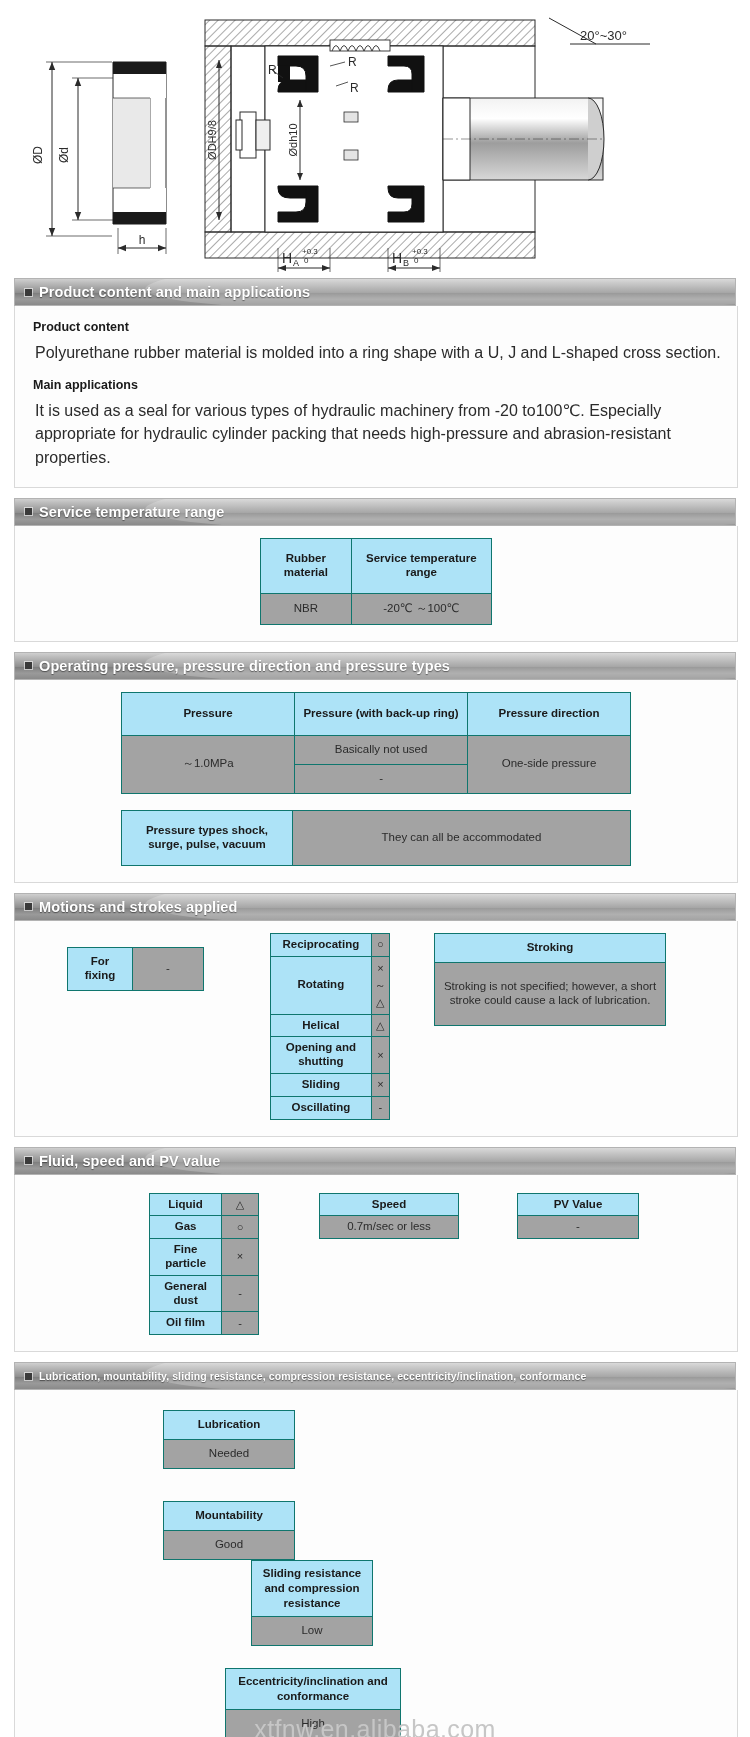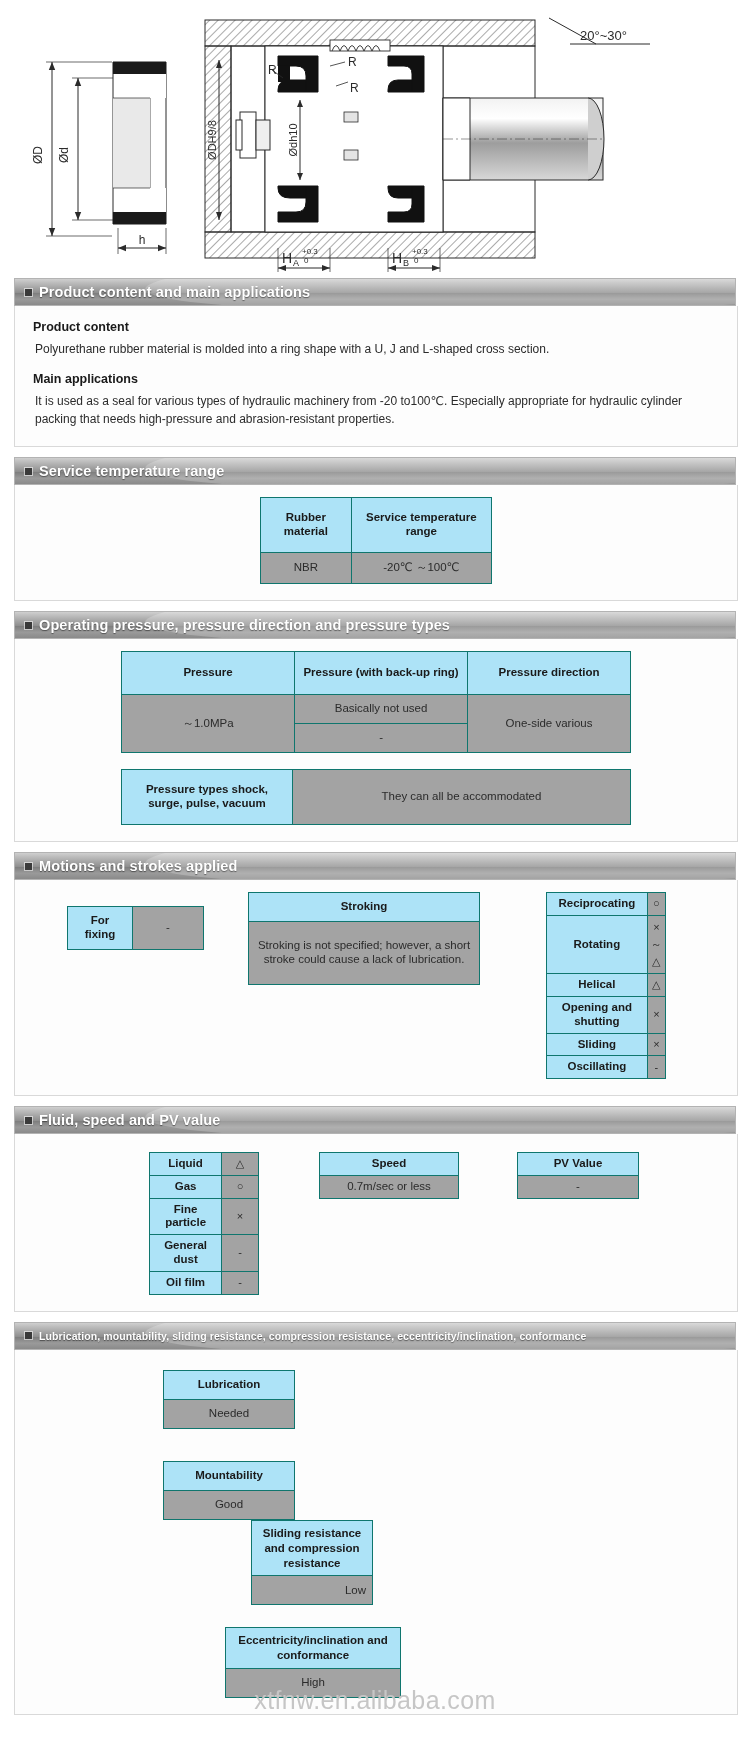--- a/index.html
+++ b/index.html
@@ -54,21 +54,21 @@
     font-weight:bold;
     letter-spacing:.1px;
     text-shadow:0 1px 1px rgba(0,0,0,.45);
     white-space:nowrap;
   }
   .bar.small .bar-title{font-size:10.5px;}
 
   .body{padding:12px 16px 16px 16px;}
 
   h4.sub{font-size:12.5px;font-weight:bold;margin:2px 0 7px 2px;color:#1a1a1a;}
-  p.para{font-size:12px;line-height:1.45;margin:2px 0 14px 4px;color:#2b2b2b;}
+  p.para{font-size:16px;line-height:1.45;margin:2px 0 14px 4px;color:#2b2b2b;}
   p.para.last{margin-bottom:2px;}
 
   
   table.spec{border-collapse:collapse;font-size:11.5px;}
   table.spec th,table.spec td{
     border:1px solid #0f766e;
     text-align:center;
     vertical-align:middle;
     padding:4px 6px;
     line-height:1.2;
@@ -342,21 +342,21 @@
           <table class="spec t-press">
             <tbody>
                 <tr>
               <th style="width:34%">Pressure</th>
               <th style="width:34%">Pressure (with back-up ring)</th>
               <th style="width:32%">Pressure direction</th>
             </tr>
             <tr>
               <td rowspan="2">～1.0MPa</td>
               <td>Basically not used</td>
-              <td rowspan="2">One-side various</td>
+              <td rowspan="2">One-side pressure</td>
             </tr>
             <tr>
               <td>-</td>
             </tr>
           </tbody>
             </table>
         </div>
         <div class="center-row">
           <table class="spec t-ptypes">
             <tbody>
@@ -377,31 +377,20 @@
       <span class="bar-title">Motions and strokes applied</span>
     </div>
     <div class="panel">
       <div class="body">
         <div class="row" style="padding-left:36px;">
           <table class="spec t-fix" style="margin-top:14px;">
             <tbody>
                 <tr>
               <th>For fixing</th>
               <td>-</td>
-            </tr>
-          </tbody>
-            </table>
-
-          <table class="spec t-strk" style="margin-left:44px;margin-top:0;">
-            <tbody>
-                <tr>
-              <th>Stroking</th>
-            </tr>
-            <tr>
-              <td>Stroking is not specified; however, a short stroke could cause a lack of lubrication.</td>
             </tr>
           </tbody>
             </table>
 
           <table class="spec t-motion" style="margin-left:66px;">
             <tbody>
                 <tr>
               <th>Reciprocating</th>
               <td class="symbol">○</td>
             </tr>
@@ -421,20 +410,31 @@
               <th>Opening and shutting</th>
               <td class="symbol">×</td>
             </tr>
             <tr>
               <th>Sliding</th>
               <td class="symbol">×</td>
             </tr>
             <tr>
               <th>Oscillating</th>
               <td class="symbol">-</td>
+            </tr>
+          </tbody>
+            </table>
+
+          <table class="spec t-strk" style="margin-left:44px;margin-top:0;">
+            <tbody>
+                <tr>
+              <th>Stroking</th>
+            </tr>
+            <tr>
+              <td>Stroking is not specified; however, a short stroke could cause a lack of lubrication.</td>
             </tr>
           </tbody>
             </table>
         </div>
       </div>
     </div>
   </div>
 
   <div class="panel-wrap">
     <div class="bar">
@@ -526,21 +526,21 @@
               </table>
           </div>
 
           <div style="margin-left:88px;">
             <table class="spec t-slide">
               <tbody>
                   <tr>
                 <th style="padding:5px 6px;line-height:1.3;">Sliding resistance and compression resistance</th>
               </tr>
               <tr>
-                <td style="height:20px;text-align:right;">Low</td>
+                <td style="height:20px;">Low</td>
               </tr>
             </tbody>
               </table>
             <table class="spec t-ecc" style="margin-top:22px;margin-left:-26px;border-radius:28px;">
               <tbody>
                   <tr>
                 <th style="padding:5px 6px;line-height:1.3;">Eccentricity/inclination and conformance</th>
               </tr>
               <tr>
                 <td style="height:20px;">High</td>

